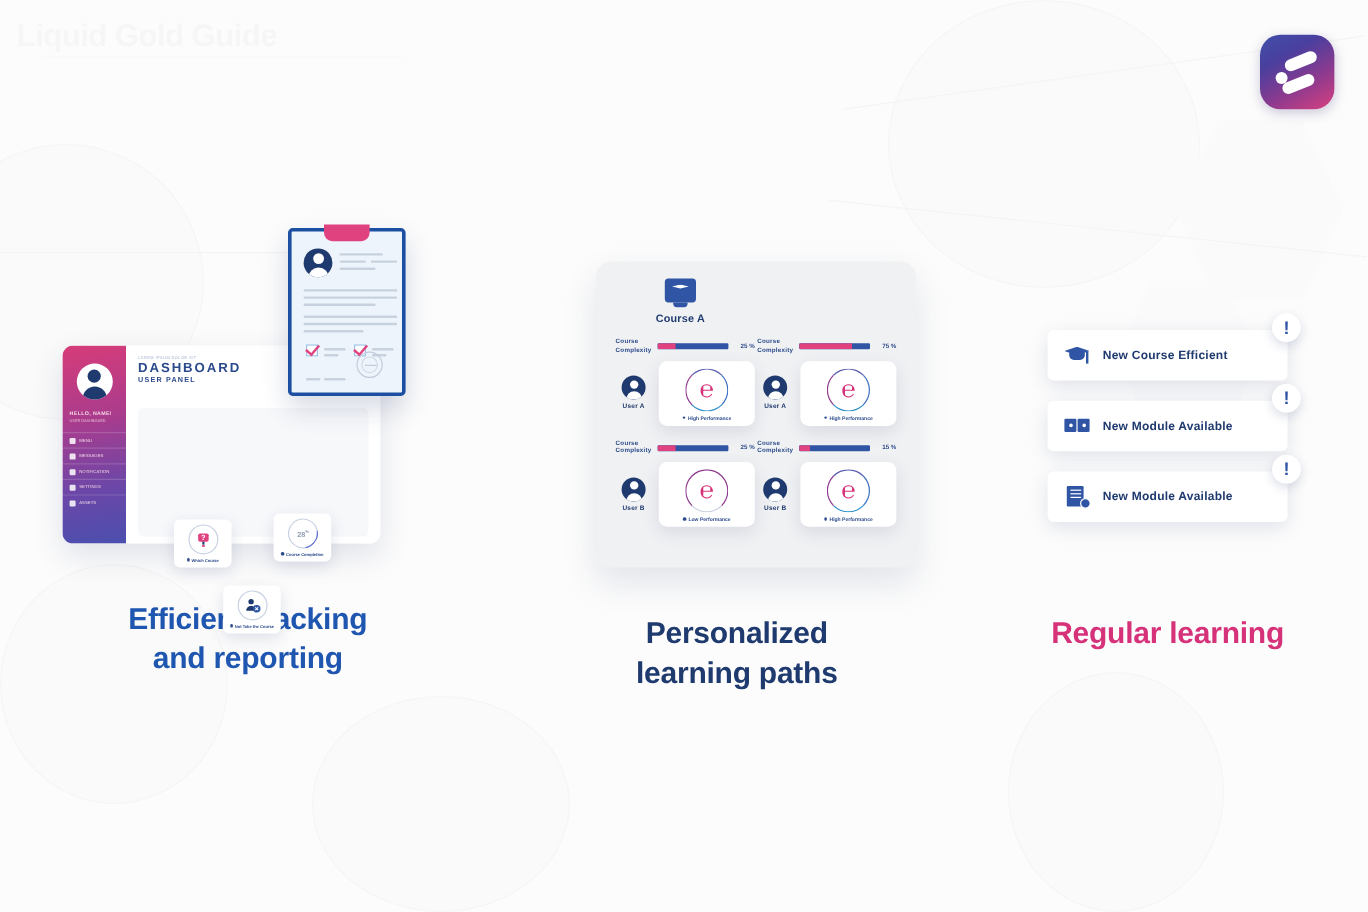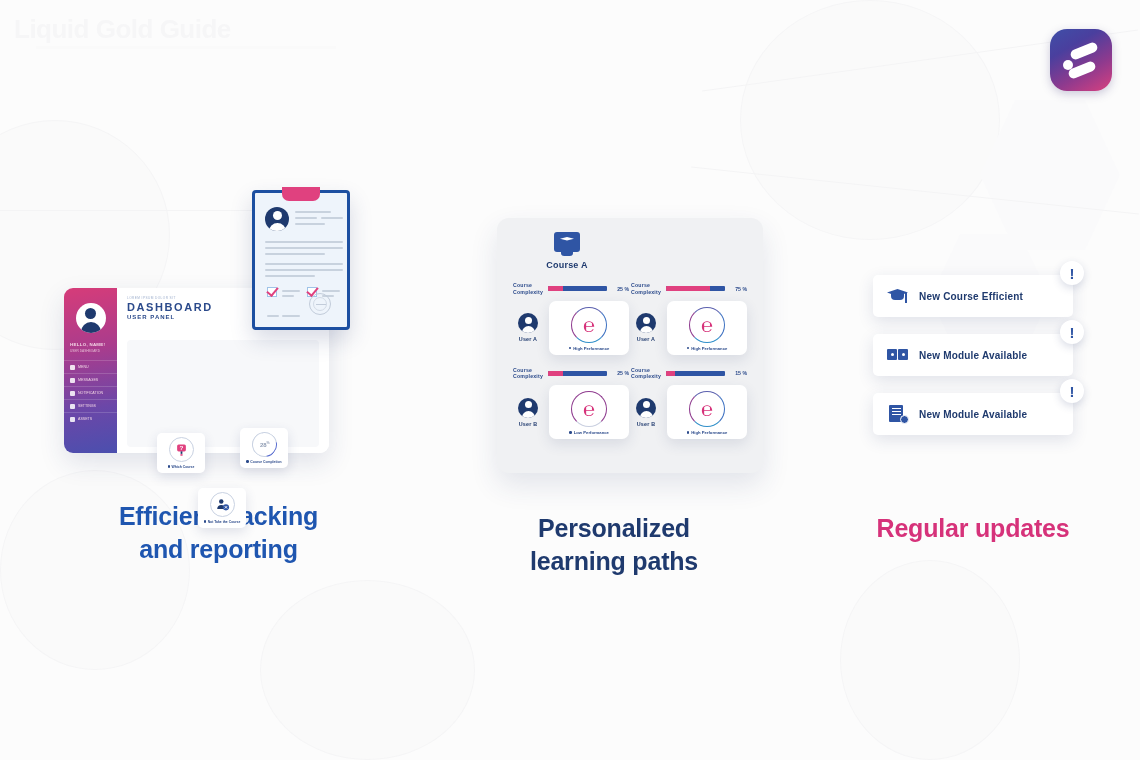--- a/index.html
+++ b/index.html
@@ -193,21 +193,21 @@
 
   <div class="wm-title">Liquid Gold Guide</div>
   <div class="wm-title-rule"></div>
 
   <div class="logo">
     <span class="bar b1"></span>
     <span class="bar b2"></span>
     <span class="dot"></span>
   </div>
 
-  <div class="col" style="left:56px; width:325px;">
+  <div class="col" style="left:44px; width:325px;">
     <div class="col-art">
 
       <div class="dash-wrap">
         <div class="dash">
           <div class="dash-side">
             <div class="dash-avatar"></div>
             <div class="dash-hello">HELLO, NAME!</div>
             <div class="dash-sub">USER DASHBOARD</div>
             <ul class="dash-menu">
               <li>
@@ -465,17 +465,17 @@
               <span class="ic-badge"></span>
           </div>
           <div class="note-txt">New Module Available</div>
           <div class="bang">!</div>
         </div>
 
       </div>
     </div>
 
     <div class="caption" style="color:#d6327a; margin-top:22px;">
-      <div>Regular updates</div>
+      <div>Regular learning</div>
     </div>
   </div>
 
 </div>
 
 </body></html>

